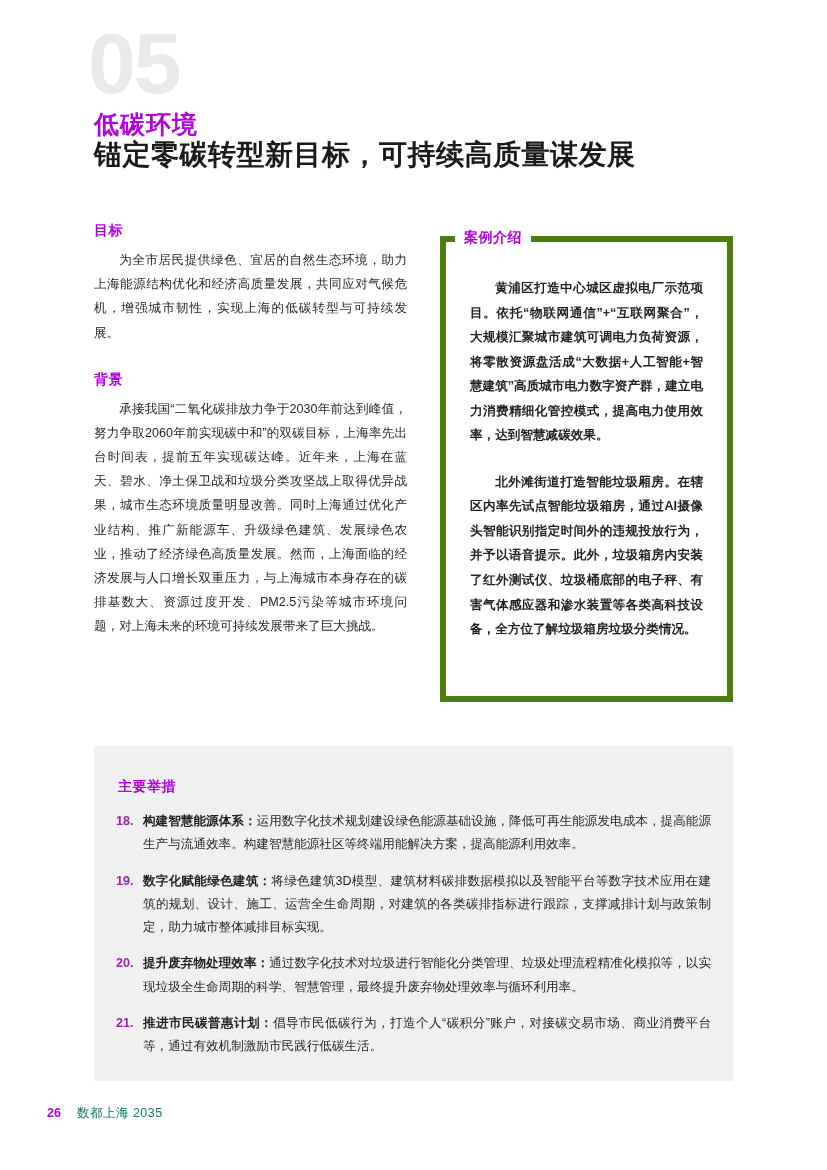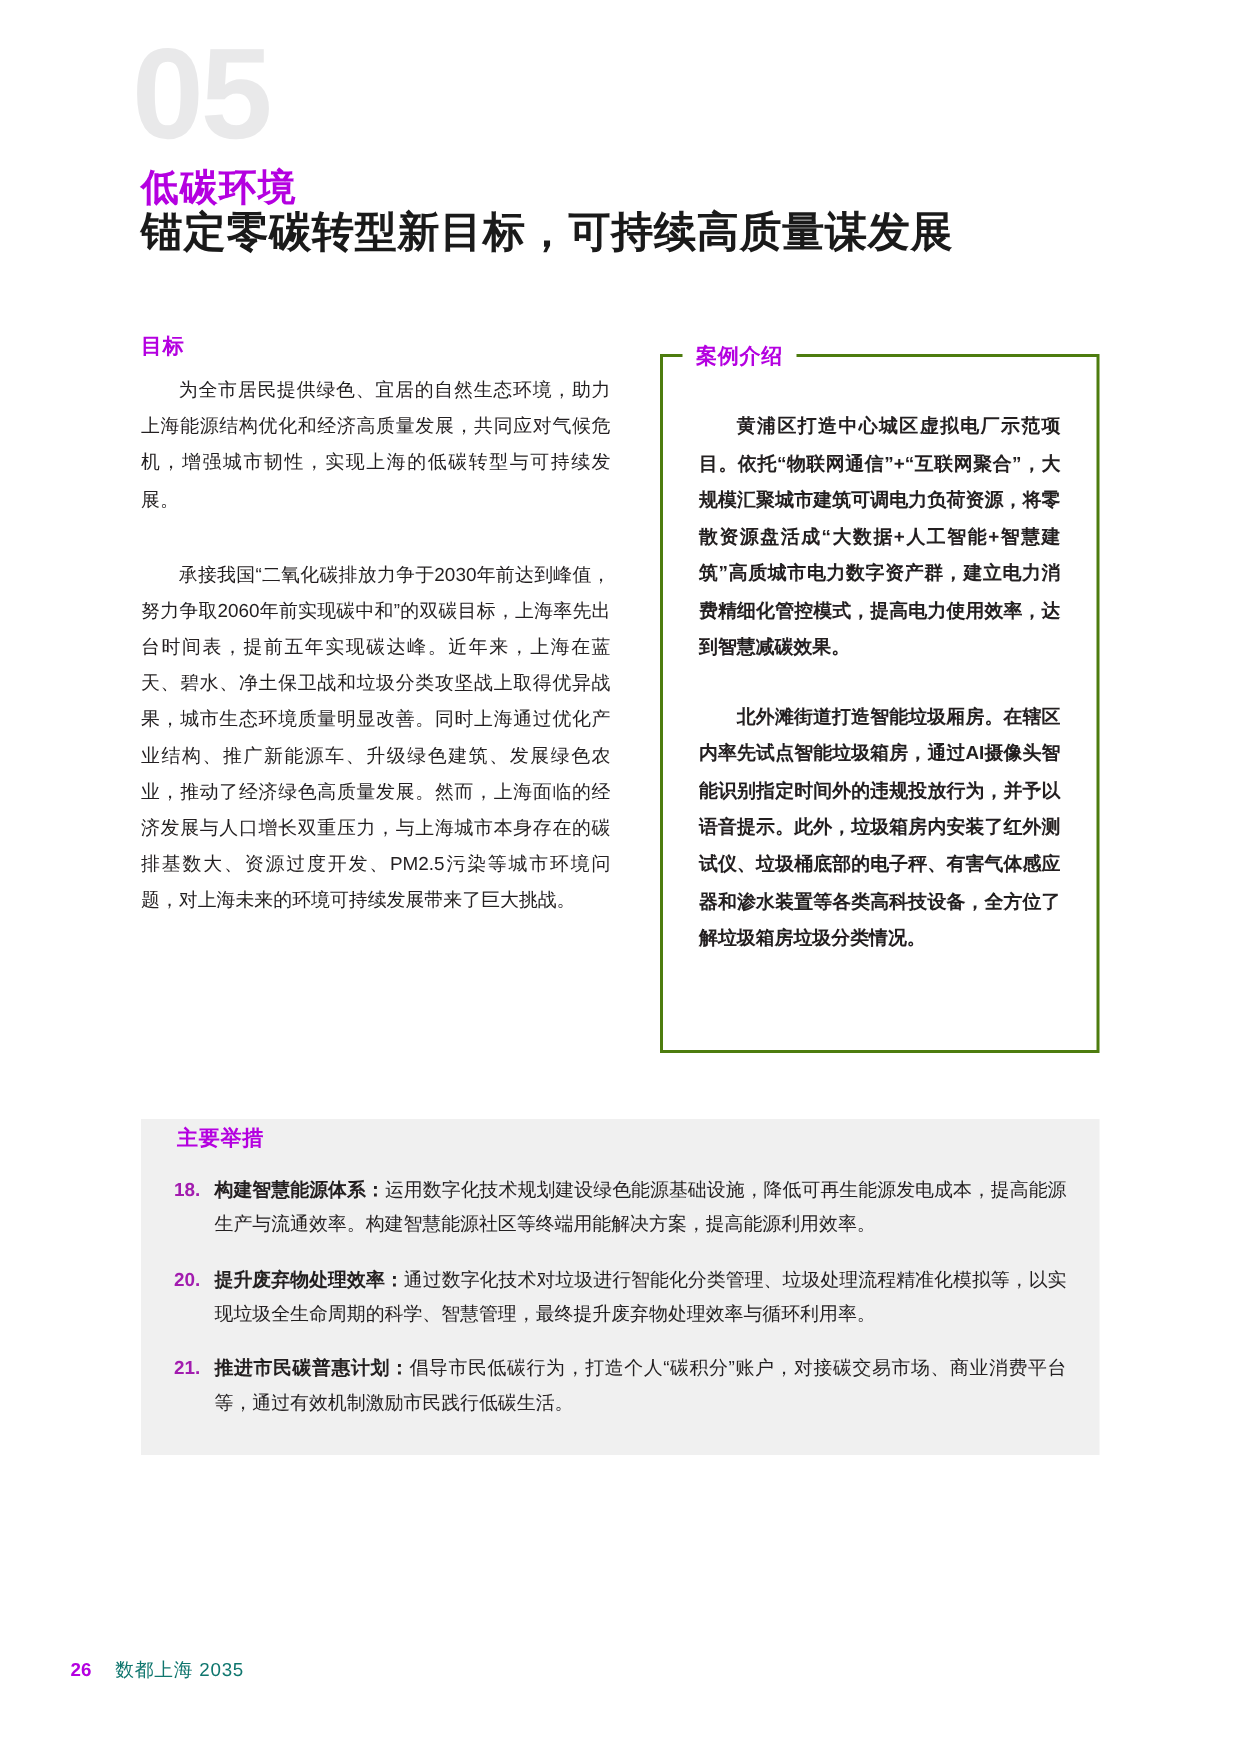--- a/index.html
+++ b/index.html
@@ -79,21 +79,21 @@
     height: 26px;
   }
 
   
   .case-box {
     position: absolute;
     left: 440px;
     top: 236px;
     width: 293px;
     height: 466px;
-    border: 2px solid #4d7c0f;
+    border: 6px solid #4d7c0f;
     box-sizing: border-box;
   }
   .case-title {
     position: absolute;
     left: 455px;
     top: 229px;
     background: #ffffff;
     padding: 0 9px;
     font-size: 14px;
     font-weight: 700;
@@ -116,21 +116,21 @@
     margin-top: 22px;
   }
 
   
   .measures {
     position: absolute;
     left: 94px;
     top: 746px;
     width: 639px;
     background: #f0f0f0;
-    padding: 4px 22px 22px 22px;
+    padding: 32px 22px 22px 22px;
     box-sizing: border-box;
   }
   .measures-title {
     font-size: 14px;
     font-weight: 700;
     color: #b400e0;
     margin: 0 0 14px 2px;
     letter-spacing: 0.5px;
   }
   .measure-item {
@@ -187,39 +187,44 @@
 
   <div class="watermark">05</div>
 
   <div class="section-label">低碳环境</div>
   <div class="section-title">锚定零碳转型新目标，可持续高质量谋发展</div>
 
   <div class="left-col">
     <h3 class="sub-head">目标</h3>
     <p class="body-text">为全市居民提供绿色、宜居的自然生态环境，助力上海能源结构优化和经济高质量发展，共同应对气候危机，增强城市韧性，实现上海的低碳转型与可持续发展。</p>
     <div class="gap"></div>
+    <h3 class="sub-head">背景</h3>
     <p class="body-text">承接我国“二氧化碳排放力争于2030年前达到峰值，努力争取2060年前实现碳中和”的双碳目标，上海率先出台时间表，提前五年实现碳达峰。近年来，上海在蓝天、碧水、净土保卫战和垃圾分类攻坚战上取得优异战果，城市生态环境质量明显改善。同时上海通过优化产业结构、推广新能源车、升级绿色建筑、发展绿色农业，推动了经济绿色高质量发展。然而，上海面临的经济发展与人口增长双重压力，与上海城市本身存在的碳排基数大、资源过度开发、PM2.5污染等城市环境问题，对上海未来的环境可持续发展带来了巨大挑战。</p>
   </div>
 
   <div class="case-box">
     <div class="case-inner">
       <p class="case-text">黄浦区打造中心城区虚拟电厂示范项目。依托“物联网通信”+“互联网聚合”，大规模汇聚城市建筑可调电力负荷资源，将零散资源盘活成“大数据+人工智能+智慧建筑”高质城市电力数字资产群，建立电力消费精细化管控模式，提高电力使用效率，达到智慧减碳效果。</p>
       <p class="case-text">北外滩街道打造智能垃圾厢房。在辖区内率先试点智能垃圾箱房，通过AI摄像头智能识别指定时间外的违规投放行为，并予以语音提示。此外，垃圾箱房内安装了红外测试仪、垃圾桶底部的电子秤、有害气体感应器和渗水装置等各类高科技设备，全方位了解垃圾箱房垃圾分类情况。</p>
     </div>
   </div>
   <div class="case-title">案例介绍</div>
 
   <div class="measures">
     <h3 class="measures-title">主要举措</h3>
 
     <div class="measure-item">
       <div class="m-num">18.</div>
       <div class="m-body"><span class="m-lead">构建智慧能源体系：</span><span>运用数字化技术规划建设绿色能源基础设施，降低可再生能源发电成本，提高能源生产与流通效率。构建智慧能源社区等终端用能解决方案，提高能源利用效率。</span></div>
     </div>
 
+    <div class="measure-item">
+      <div class="m-num">19.</div>
+      <div class="m-body"><span class="m-lead">数字化赋能绿色建筑：</span><span>将绿色建筑3D模型、建筑材料碳排数据模拟以及智能平台等数字技术应用在建筑的规划、设计、施工、运营全生命周期，对建筑的各类碳排指标进行跟踪，支撑减排计划与政策制定，助力城市整体减排目标实现。</span></div>
+    </div>
 
     <div class="measure-item">
       <div class="m-num">20.</div>
       <div class="m-body"><span class="m-lead">提升废弃物处理效率：</span><span>通过数字化技术对垃圾进行智能化分类管理、垃圾处理流程精准化模拟等，以实现垃圾全生命周期的科学、智慧管理，最终提升废弃物处理效率与循环利用率。</span></div>
     </div>
 
     <div class="measure-item">
       <div class="m-num">21.</div>
       <div class="m-body"><span class="m-lead">推进市民碳普惠计划：</span><span>倡导市民低碳行为，打造个人“碳积分”账户，对接碳交易市场、商业消费平台等，通过有效机制激励市民践行低碳生活。</span></div>
     </div>

